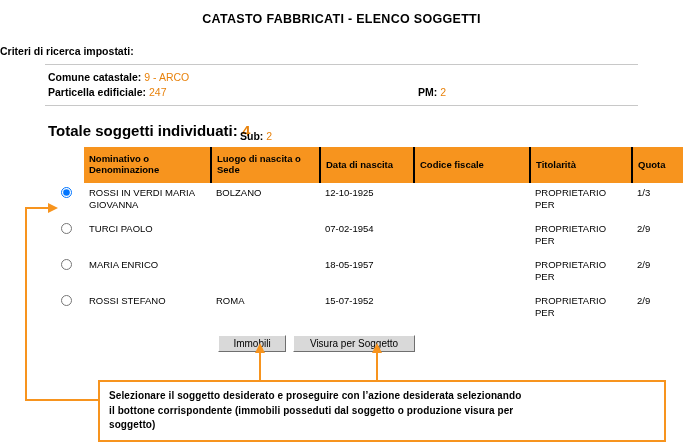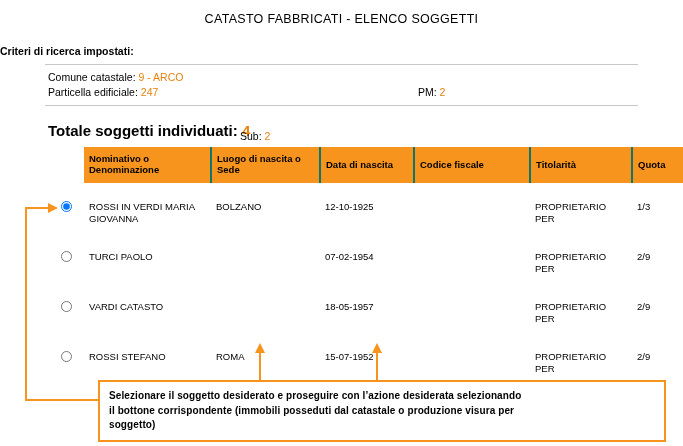--- a/index.html
+++ b/index.html
@@ -17,21 +17,21 @@
     overflow: hidden;
   }
   .page {
     position: relative;
     width: 683px;
     height: 446px;
   }
   .title {
     text-align: center;
     font-size: 12.5px;
-    font-weight: normal;
+    font-weight: bold;
     letter-spacing: 0.3px;
     margin-top: 12px;
   }
   .subtitle {
     text-align: left;
     font-size: 10.5px;
     font-weight: bold;
     margin-top: 19px;
   }
   .rule {
@@ -41,21 +41,21 @@
   .criteria {
     margin: 6px 0 0 48px;
     font-size: 10.5px;
   }
   .criteria .row {
     margin-bottom: 2px;
     position: relative;
     height: 13px;
   }
   .lbl {
-    font-weight: normal;
+    font-weight: bold;
     color: #000;
   }
   .val {
     color: #e8820c;
   }
   .c1 { position: absolute; left: 0; }
   .c2 { position: absolute; left: 192px; margin-top: 44px; }
   .c3 { position: absolute; left: 370px; }
   .totale {
     margin: 16px 0 0 48px;
@@ -73,28 +73,28 @@
   }
   table.subjects th {
     background: #F7941E;
     color: #000;
     font-size: 9.5px;
     font-weight: bold;
     text-align: left;
     vertical-align: middle;
     padding: 4px 5px;
     height: 28px;
-    border-right: 2px solid #0f766e;
+    border-right: 2px solid #000000;
     line-height: 1.15;
   }
   table.subjects th:last-child { border-right: none; }
   table.subjects td {
     font-size: 9.5px;
     vertical-align: top;
-    padding: 18px 5px 6px 5px;
+    padding: 4px 5px 6px 5px;
     line-height: 1.25;
     height: 26px;
   }
   td.radio-cell {
     width: 26px;
     text-align: center;
     padding-top: 8px;
   }
   input[type="radio"] {
     width: 11px;
@@ -242,21 +242,21 @@
         <td></td>
         <td>07-02-1954</td>
         <td></td>
         <td>PROPRIETARIO PER</td>
         <td>2/9</td>
       </tr>
       <tr>
         <td class="radio-cell">
           <input type="radio" name="soggetto" style="">
         </td>
-        <td>VARDI CATASTO</td>
+        <td>MARIA ENRICO</td>
         <td></td>
         <td>18-05-1957</td>
         <td></td>
         <td>PROPRIETARIO PER</td>
         <td>2/9</td>
       </tr>
       <tr>
         <td class="radio-cell">
           <input type="radio" name="soggetto" style="">
         </td>
@@ -271,21 +271,21 @@
   </table>
 
   <div class="buttons">
     <button class="btn immobili">Immobili</button>
     <button class="btn visura">Visura per Soggetto</button>
   </div>
 
   <div class="callout">
     <span>Selezionare il soggetto desiderato e proseguire con l’azione desiderata selezionando</span>
     <br>
-    <span>il bottone corrispondente (immobili posseduti dal catastale o produzione </span><span class="wavy">visura</span><span> per</span>
+    <span>il bottone corrispondente (immobili posseduti dal soggetto o produzione </span><span class="wavy">visura</span><span> per</span>
     <br>
     <span>soggetto)</span>
   </div>
 
   <svg class="overlay" width="683" height="446">
 
     <path d="M 98 388 L 26 388 L 26 196 L 48 196" stroke="#F7941E" stroke-width="2" fill="none"></path>
     <polygon points="48,191 58,196 48,201" fill="#F7941E"></polygon>
 
     <path d="M 260 358 L 260 341" stroke="#F7941E" stroke-width="2" fill="none"></path>

